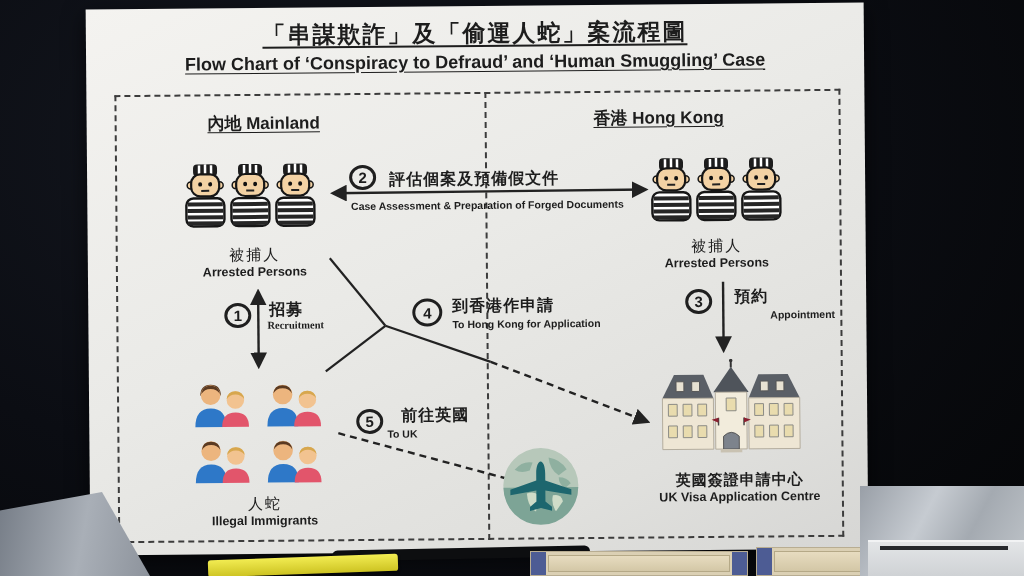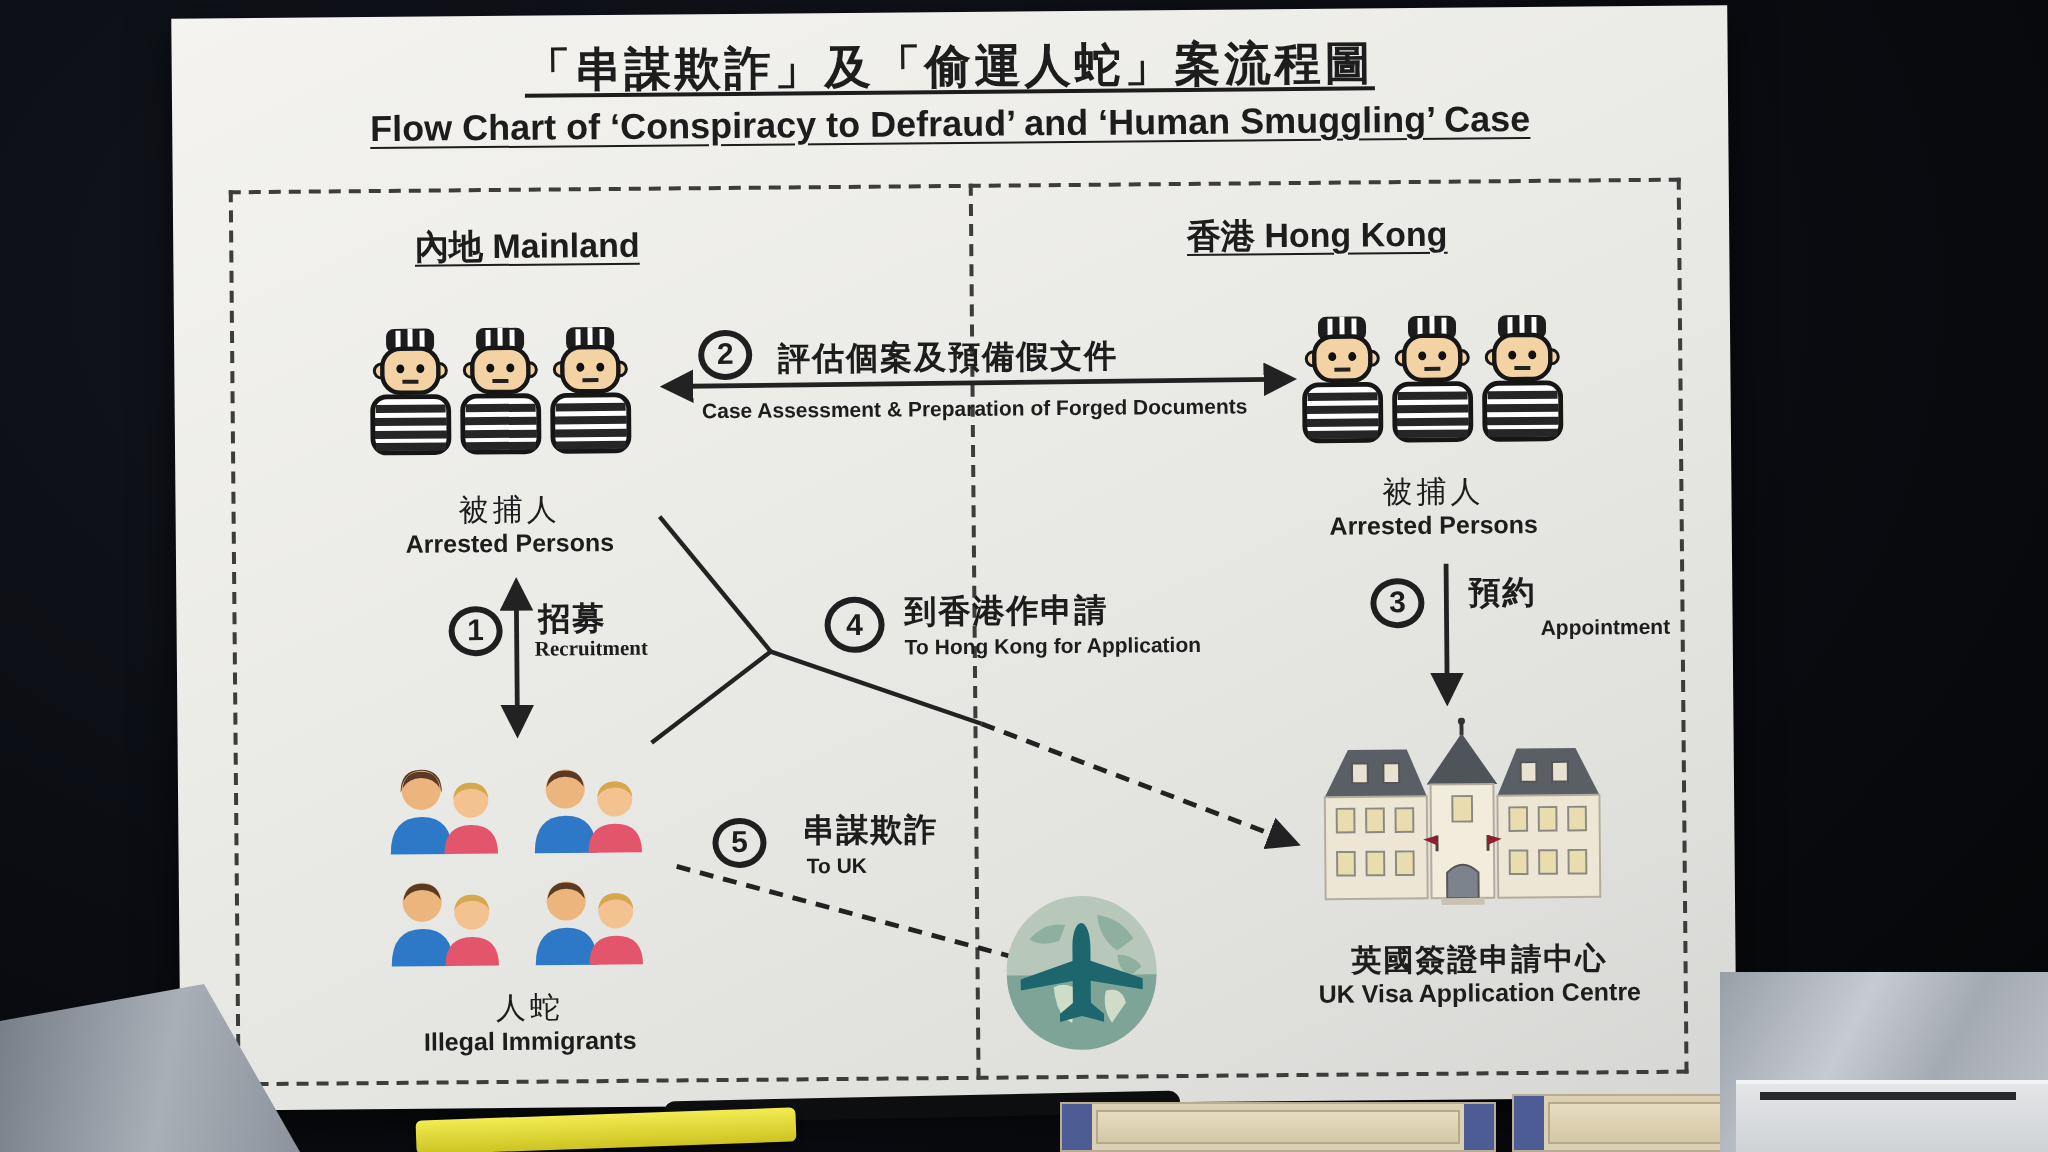--- a/index.html
+++ b/index.html
@@ -231,22 +231,22 @@
 
     <div class="num-circle" style="left:324px; top:292px; width:30px; height:28px;">4</div>
     <div class="step-zh" style="left:364px; top:290px;">到香港作申請</div>
     <div class="step-en" style="left:364px; top:312px;">To Hong Kong for Application</div>
 
     <div class="num-circle" style="left:597px; top:285px;">3</div>
     <div class="step-zh" style="left:646px; top:283px;">預約</div>
     <div class="step-en" style="left:646px; top:305px;margin-left:36px;">Appointment</div>
 
     <div class="num-circle" style="left:267px; top:402px;">5</div>
-    <div class="step-zh" style="left:312px; top:399px;">串謀欺詐</div>
-    <div class="step-en" style="left:314px; top:421px;">To UK</div>
+    <div class="step-zh" style="left:312px; top:399px;">前往英國</div>
+    <div class="step-en" style="left:298px; top:421px;">To UK</div>
 
     <div class="immigrant-grid" style="left:102px; top:366px;">
       <svg width="66" height="54" viewBox="0 0 64 50">
         <path d="M9 20 q0 -11 10 -11 q10 0 10 11 q-3 -6 -10 -6 q-7 0 -10 6 z" fill="#5a3a22"></path>
         <circle cx="19" cy="19" r="9.5" fill="#ecb57e"></circle>
         <path d="M10 18 q1 -8 9 -8 q8 0 9 8 q-3 -5 -9 -5 q-6 0 -9 5 z" fill="#5a3a22"></path>
         <path d="M4 50 Q4 32 19 32 Q34 32 34 50 Z" fill="#2e78c8"></path>
         <circle cx="43" cy="24" r="8.5" fill="#f2c390"></circle>
         <path d="M34.5 23 q1 -7.5 8.5 -7.5 q7.5 0 8.5 7.5 q-3 -4.5 -8.5 -4.5 q-5.5 0 -8.5 4.5 z" fill="#d7a74e"></path>
         <path d="M30 50 Q30 36 43 36 Q56 36 56 50 Z" fill="#e2556b"></path>

